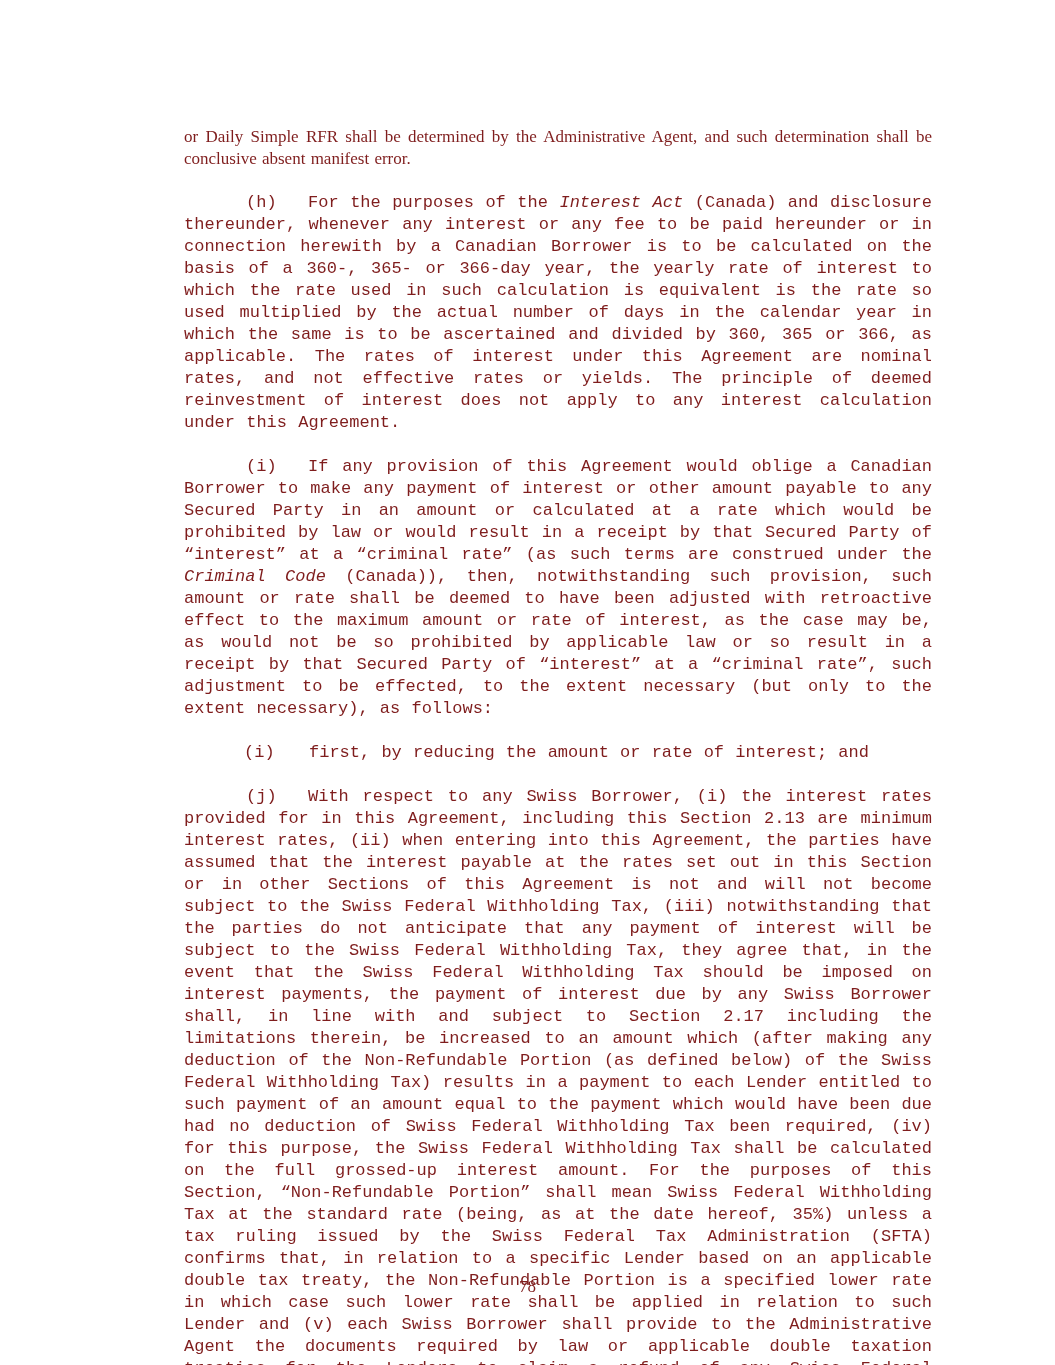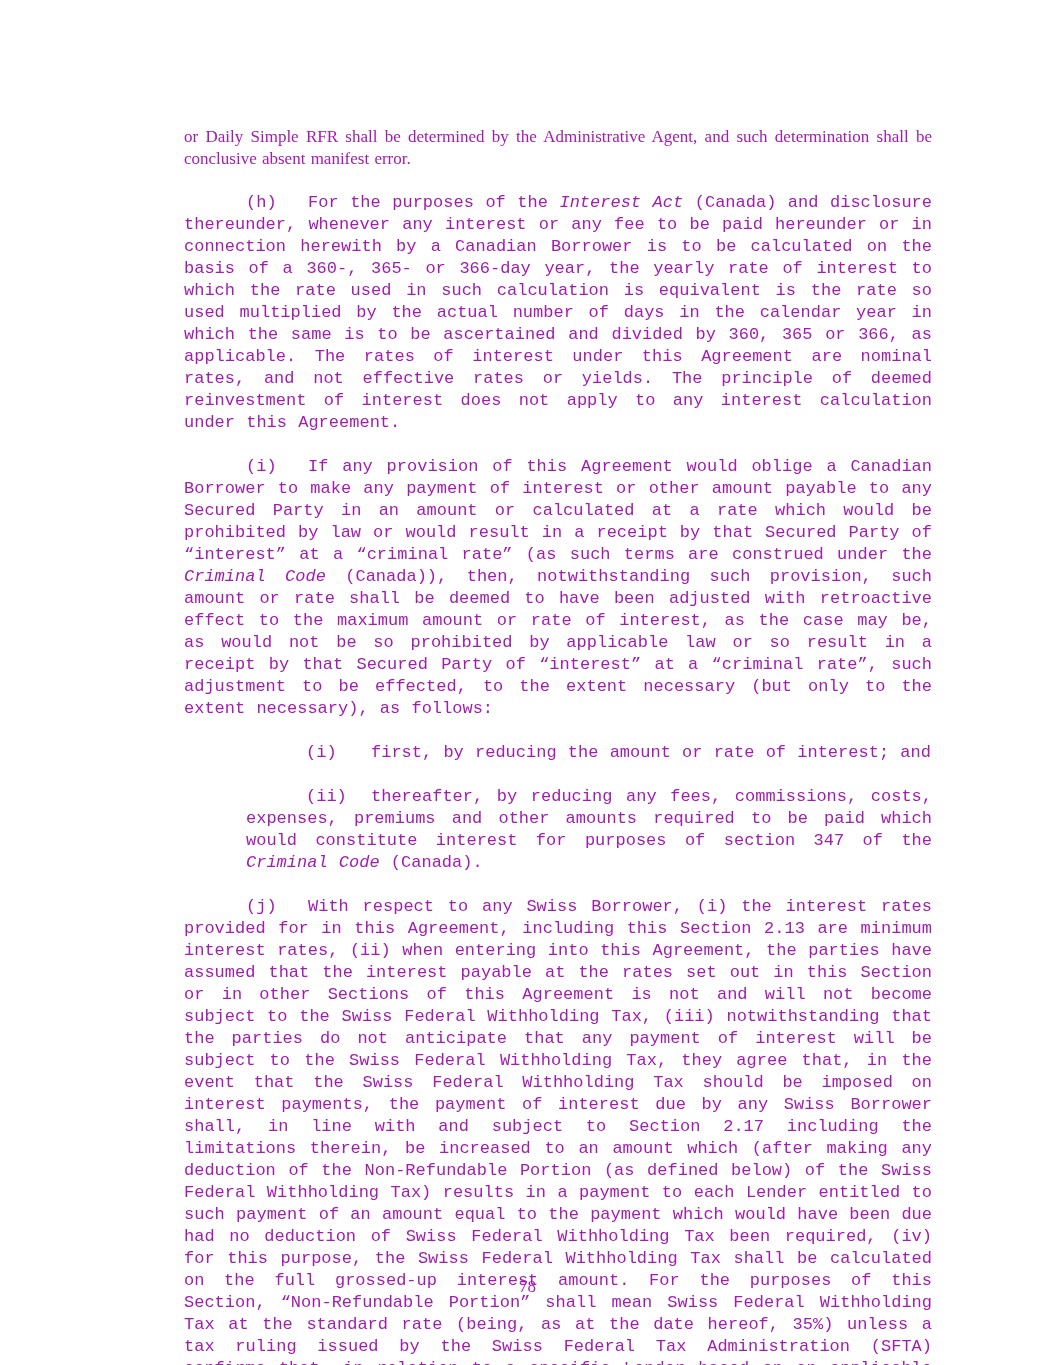--- a/index.html
+++ b/index.html
@@ -6,42 +6,41 @@
     margin: 0;
     padding: 0;
     background: #ffffff;
   }
   .page {
     position: relative;
     width: 1055px;
     height: 1365px;
     background: #ffffff;
     font-family: "Liberation Serif", "DejaVu Serif", serif;
-    color: #a21caf;
+    color: #7f1d1d;
     overflow: hidden;
   }
   .doc-body {
     position: absolute;
     left: 184px;
     top: 126px;
     width: 748px;
   }
   .para {
     margin: 0 0 22px 0;
     font-size: 17px;
     line-height: 22px;
     text-align: justify;
     word-spacing: 1px;
   }
   .para.has-label {
     text-indent: 62px;
     font-family: Liberation Mono, monospace;
   }
   .para.sub {
-    margin-left: 62px;
     text-indent: 60px;
   }
   .para.cont {
     text-align-last: justify;
   }
   .clause-label {
     display: inline-block;
     text-indent: 0;
     width: 62px;
   }
@@ -61,17 +60,16 @@
 </style>
 </head>
 <body>
 
 <div class="page">
   <div class="doc-body">
       <p class="para body"><span>or Daily Simple RFR shall be determined by the Administrative Agent, and such determination shall be conclusive absent manifest error.</span></p>
       <p class="para body has-label"><span class="clause-label">(h)</span><span>For the purposes of the </span><em>Interest Act</em><span> (Canada) and disclosure thereunder, whenever any interest or any fee to be paid hereunder or in connection herewith by a Canadian Borrower is to be calculated on the basis of a 360-, 365- or 366-day year, the yearly rate of interest to which the rate used in such calculation is equivalent is the rate so used multiplied by the actual number of days in the calendar year in which the same is to be ascertained and divided by 360, 365 or 366, as applicable. The rates of interest under this Agreement are nominal rates, and not effective rates or yields. The principle of deemed reinvestment of interest does not apply to any interest calculation under this Agreement.</span></p>
       <p class="para body has-label"><span class="clause-label">(i)</span><span>If any provision of this Agreement would oblige a Canadian Borrower to make any payment of interest or other amount payable to any Secured Party in an amount or calculated at a rate which would be prohibited by law or would result in a receipt by that Secured Party of “interest” at a “criminal rate” (as such terms are construed under the </span><em>Criminal Code</em><span> (Canada)), then, notwithstanding such provision, such amount or rate shall be deemed to have been adjusted with retroactive effect to the maximum amount or rate of interest, as the case may be, as would not be so prohibited by applicable law or so result in a receipt by that Secured Party of “interest” at a “criminal rate”, such adjustment to be effected, to the extent necessary (but only to the extent necessary), as follows:</span></p>
       <p class="para sub has-label"><span class="clause-label">(i)</span><span>first, by reducing the amount or rate of interest; and</span></p>
-      <p class="para sub has-label"><span class="clause-label">(ii)</span><span>thereafter, by reducing any fees, commissions, costs, expenses, premiums and other amounts required to be paid which would constitute interest for purposes of section 347 of the </span><em>Criminal Code</em><span> (Canada).</span></p>
       <p class="para body has-label"><span class="clause-label">(j)</span><span>With respect to any Swiss Borrower, (i) the interest rates provided for in this Agreement, including this Section 2.13 are minimum interest rates, (ii) when entering into this Agreement, the parties have assumed that the interest payable at the rates set out in this Section or in other Sections of this Agreement is not and will not become subject to the Swiss Federal Withholding Tax, (iii) notwithstanding that the parties do not anticipate that any payment of interest will be subject to the Swiss Federal Withholding Tax, they agree that, in the event that the Swiss Federal Withholding Tax should be imposed on interest payments, the payment of interest due by any Swiss Borrower shall, in line with and subject to Section 2.17 including the limitations therein, be increased to an amount which (after making any deduction of the Non-Refundable Portion (as defined below) of the Swiss Federal Withholding Tax) results in a payment to each Lender entitled to such payment of an amount equal to the payment which would have been due had no deduction of Swiss Federal Withholding Tax been required, (iv) for this purpose, the Swiss Federal Withholding Tax shall be calculated on the full grossed-up interest amount. For the purposes of this Section, “Non-Refundable Portion” shall mean Swiss Federal Withholding Tax at the standard rate (being, as at the date hereof, 35%) unless a tax ruling issued by the Swiss Federal Tax Administration (SFTA) confirms that, in relation to a specific Lender based on an applicable double tax treaty, the Non-Refundable Portion is a specified lower rate in which case such lower rate shall be applied in relation to such Lender and (v) each Swiss Borrower shall provide to the Administrative Agent the documents required by law or applicable double taxation treaties for the Lenders to claim a refund of any Swiss Federal Withholding Tax so deducted.</span></p>
     </div>
   <div class="page-number">78</div>
 </div>
 
 </body></html>

